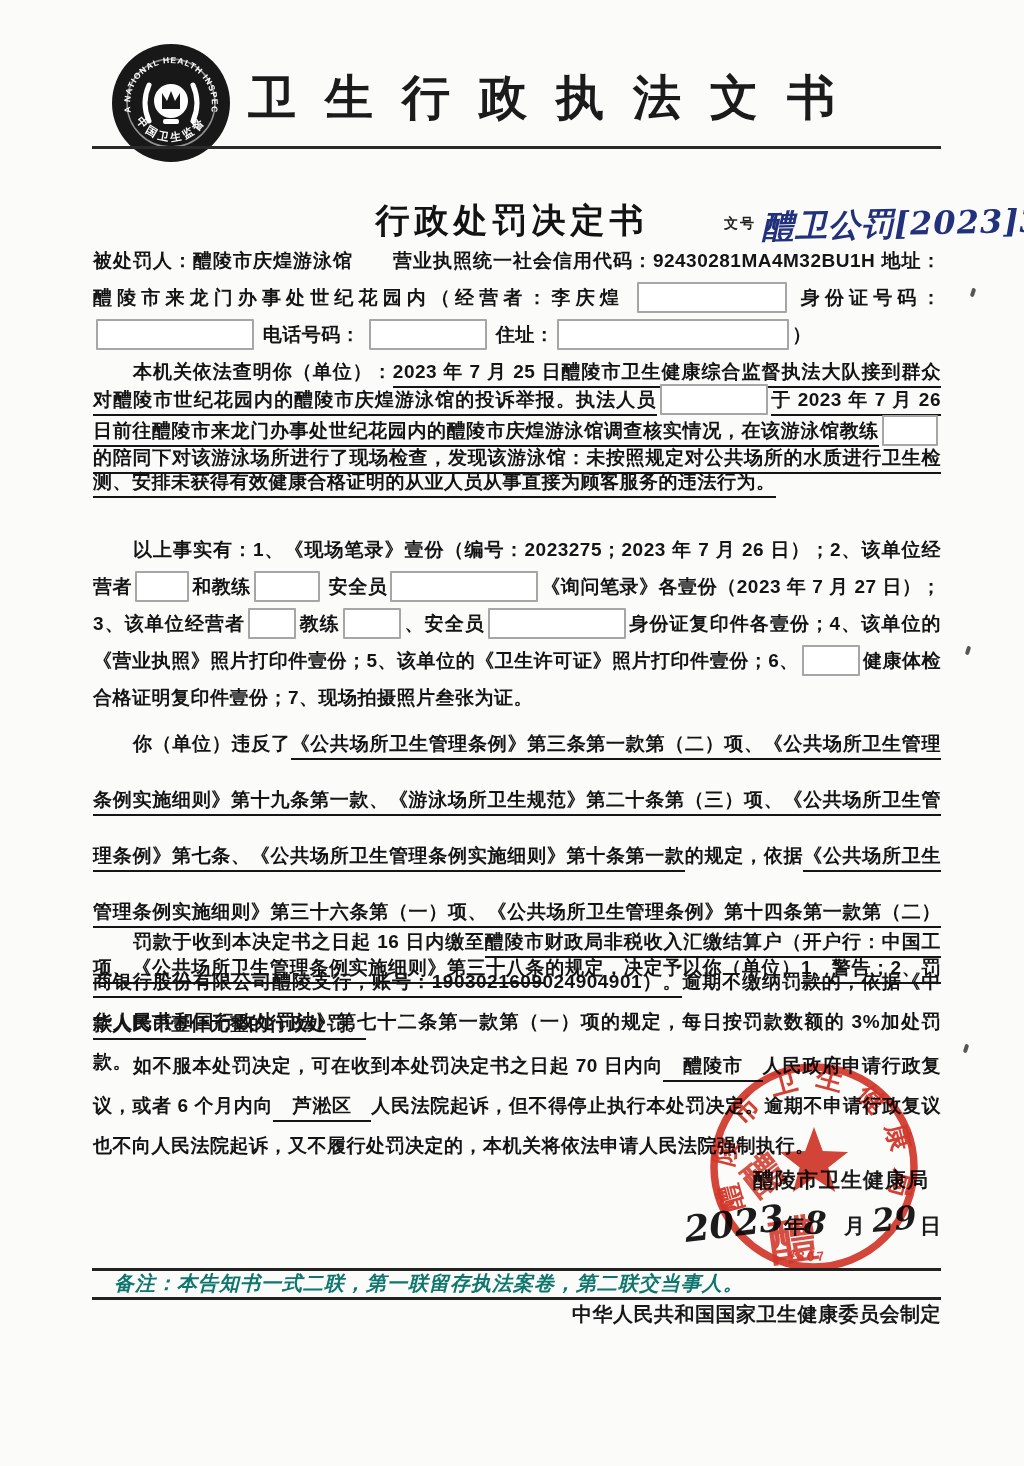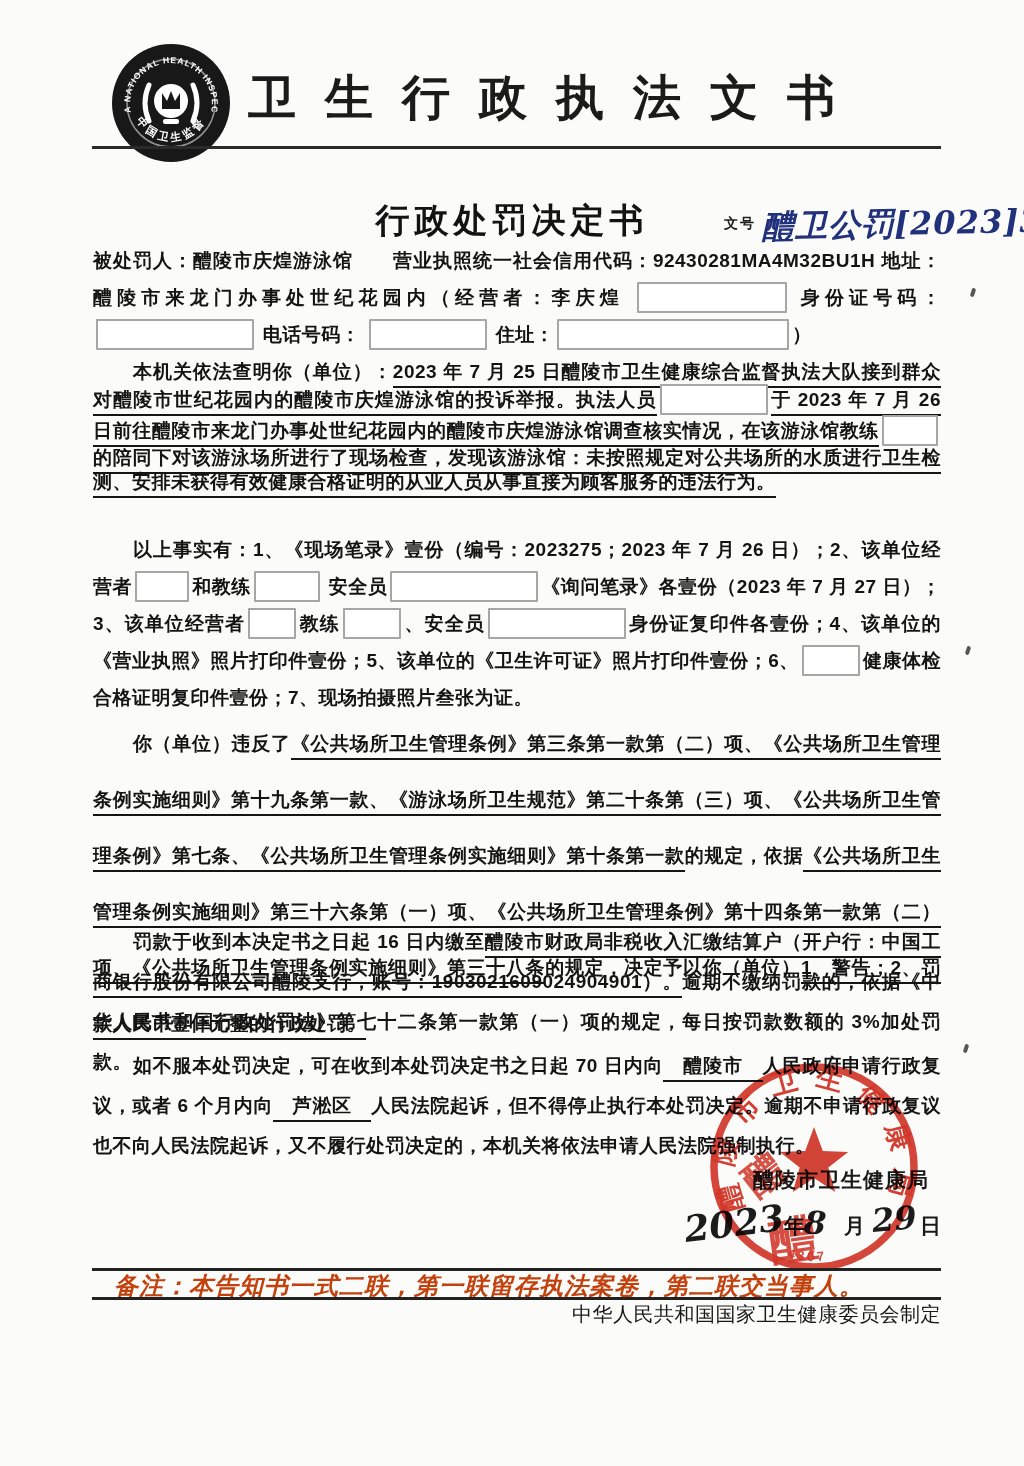--- a/index.html
+++ b/index.html
@@ -73,25 +73,25 @@
   .dt-y { left:108px; } .dt-m { left:168px; } .dt-d { left:244px; }
 
   
   .seal { left:701px; top:1054px; width:226px; height:226px; mix-blend-mode:multiply; opacity:.94; }
 
   
   .remark-rule-top { left:92px; top:1268px; width:849px; height:2.5px; background:#222; }
   .remark-rule-bot { left:92px; top:1297px; width:849px; height:2.5px; background:#222; }
   .remark {
     left:114px; top:1270px; width:760px; white-space:nowrap;
-    font-size:24px; font-weight:700; font-style:italic; color:#c2410c; letter-spacing:1px;
+    font-size:20px; font-weight:700; font-style:italic; color:#0f766e; letter-spacing:1px;
   }
   .footer {
     left:93px; top:1301px; width:848px; text-align:right;
-    font-size:20px; font-weight:400; color:#181818; letter-spacing:0.5px;
+    font-size:20px; font-weight:700; color:#181818; letter-spacing:0.5px;
   }
 
   
   .scan-mark { width:4px; height:9px; background:#2d2d2d; border-radius:2px; transform:rotate(18deg); opacity:.8; }
   .m1 { left:971px; top:288px; }
   .m2 { left:966px; top:646px; }
   .m3 { left:964px; top:1044px; }
 </style>
 </head>
 <body>

